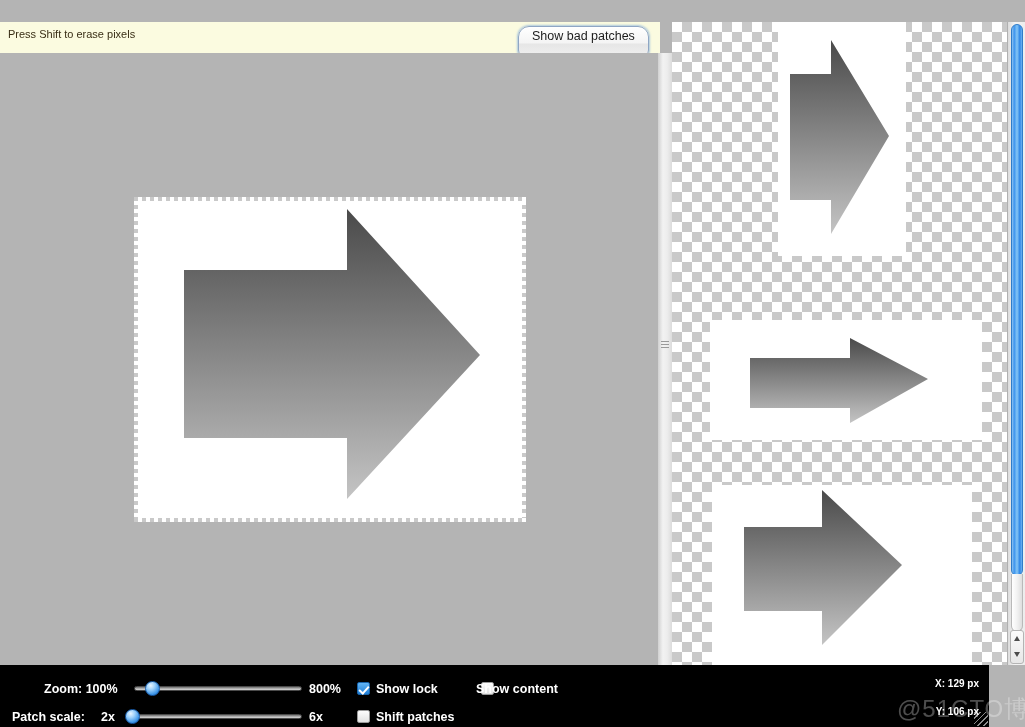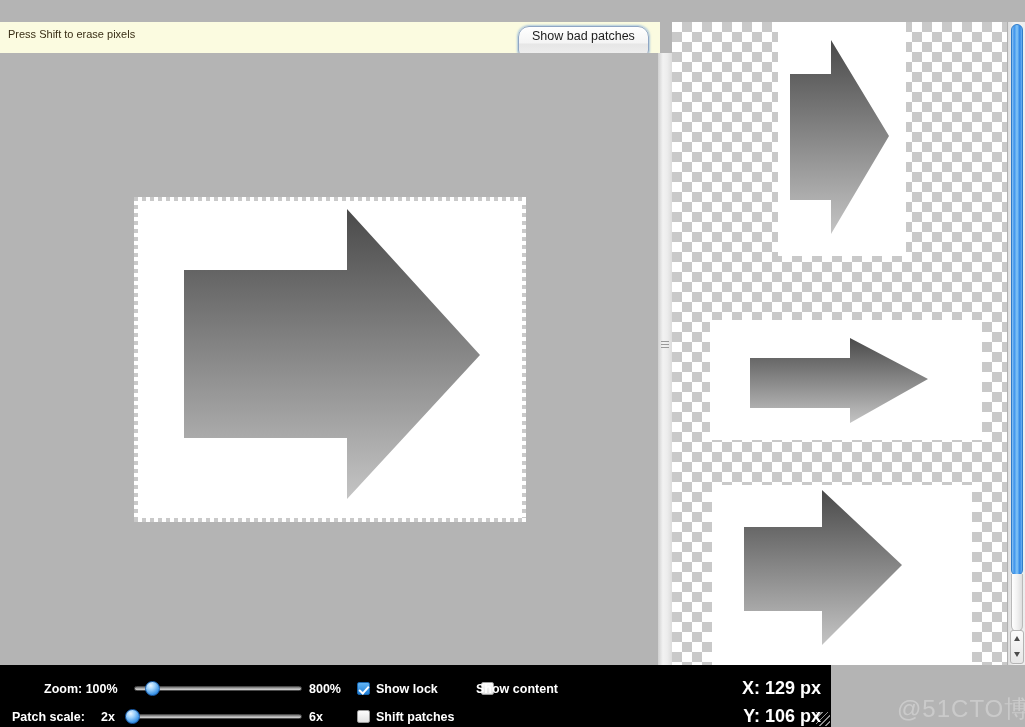--- a/index.html
+++ b/index.html
@@ -204,21 +204,21 @@
     border-left: 3.5px solid transparent;
     border-right: 3.5px solid transparent;
   }
   .arrow-up { top: 5px; border-bottom: 5px solid #4c4c4c; }
   .arrow-dn { top: 21px; border-top: 5px solid #4c4c4c; }
 
   
   .bottom-bar {
     position: absolute;
     left: 0; top: 665px;
-    width: 831px; height: 62px;
+    width: 989px; height: 62px;
     background: #000000;
     color: #ffffff;
     font-size: 12.5px;
   }
   .row { position: absolute; left: 0; width: 100%; height: 31px; }
   .row1 { top: 5px; }
   .row2 { top: 33px; }
   .lbl {
     position: absolute;
     color: #ffffff;
@@ -264,21 +264,21 @@
     width: 4px; height: 8px;
     border: solid #ffffff;
     border-width: 0 2px 2px 0;
     transform: rotate(42deg);
   }
   .coord {
     position: absolute;
     right: 10px;
     color: #ffffff;
     font-weight: bold;
-    font-size: 18px;
+    font-size: 10px;
     white-space: nowrap;
   }
   .watermark {
     position: absolute;
     left: 897px; top: 693px;
     font-size: 24px;
     color: rgba(255,255,255,0.30);
     letter-spacing: 1px;
     white-space: nowrap;
     pointer-events: none;

